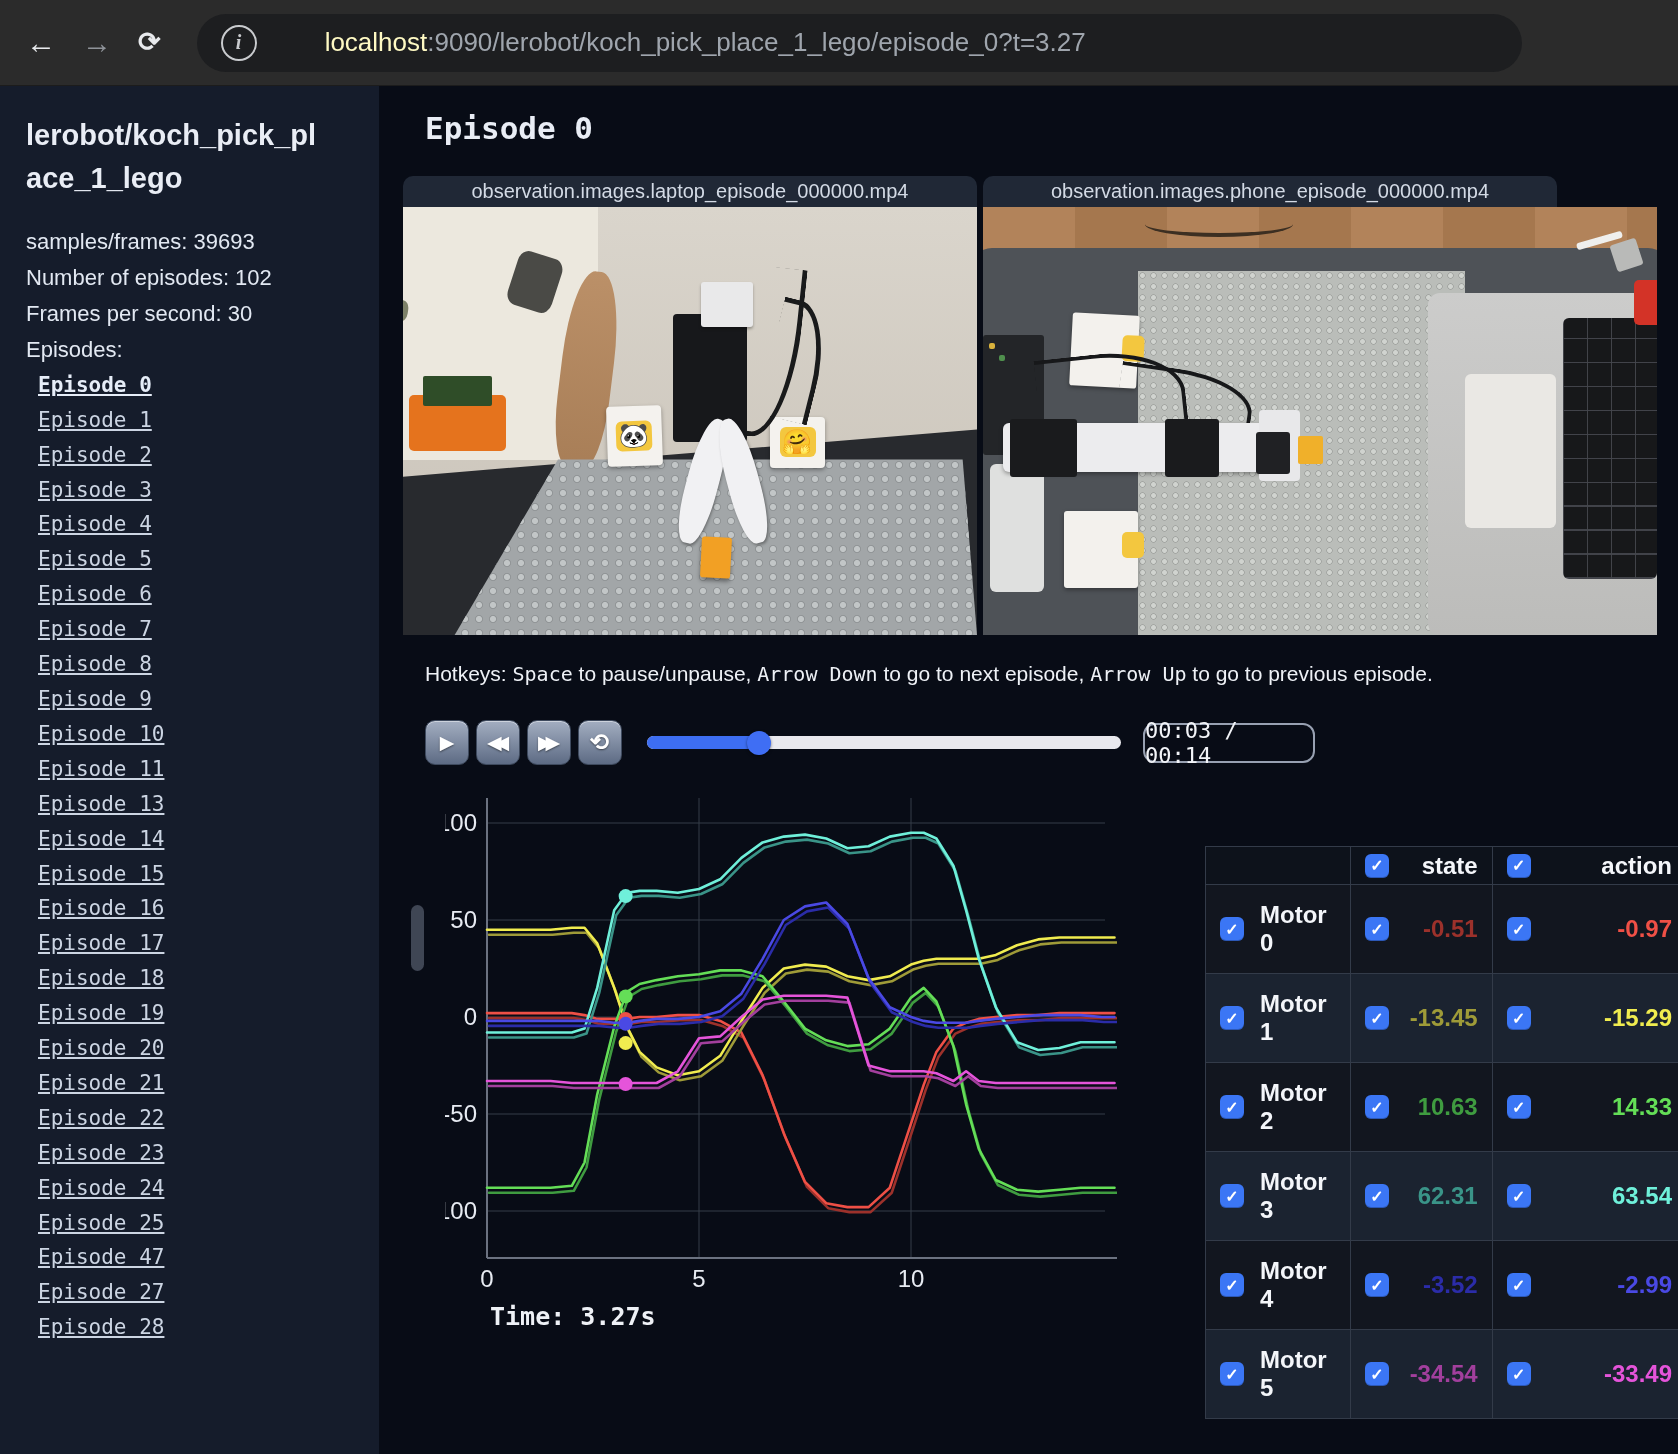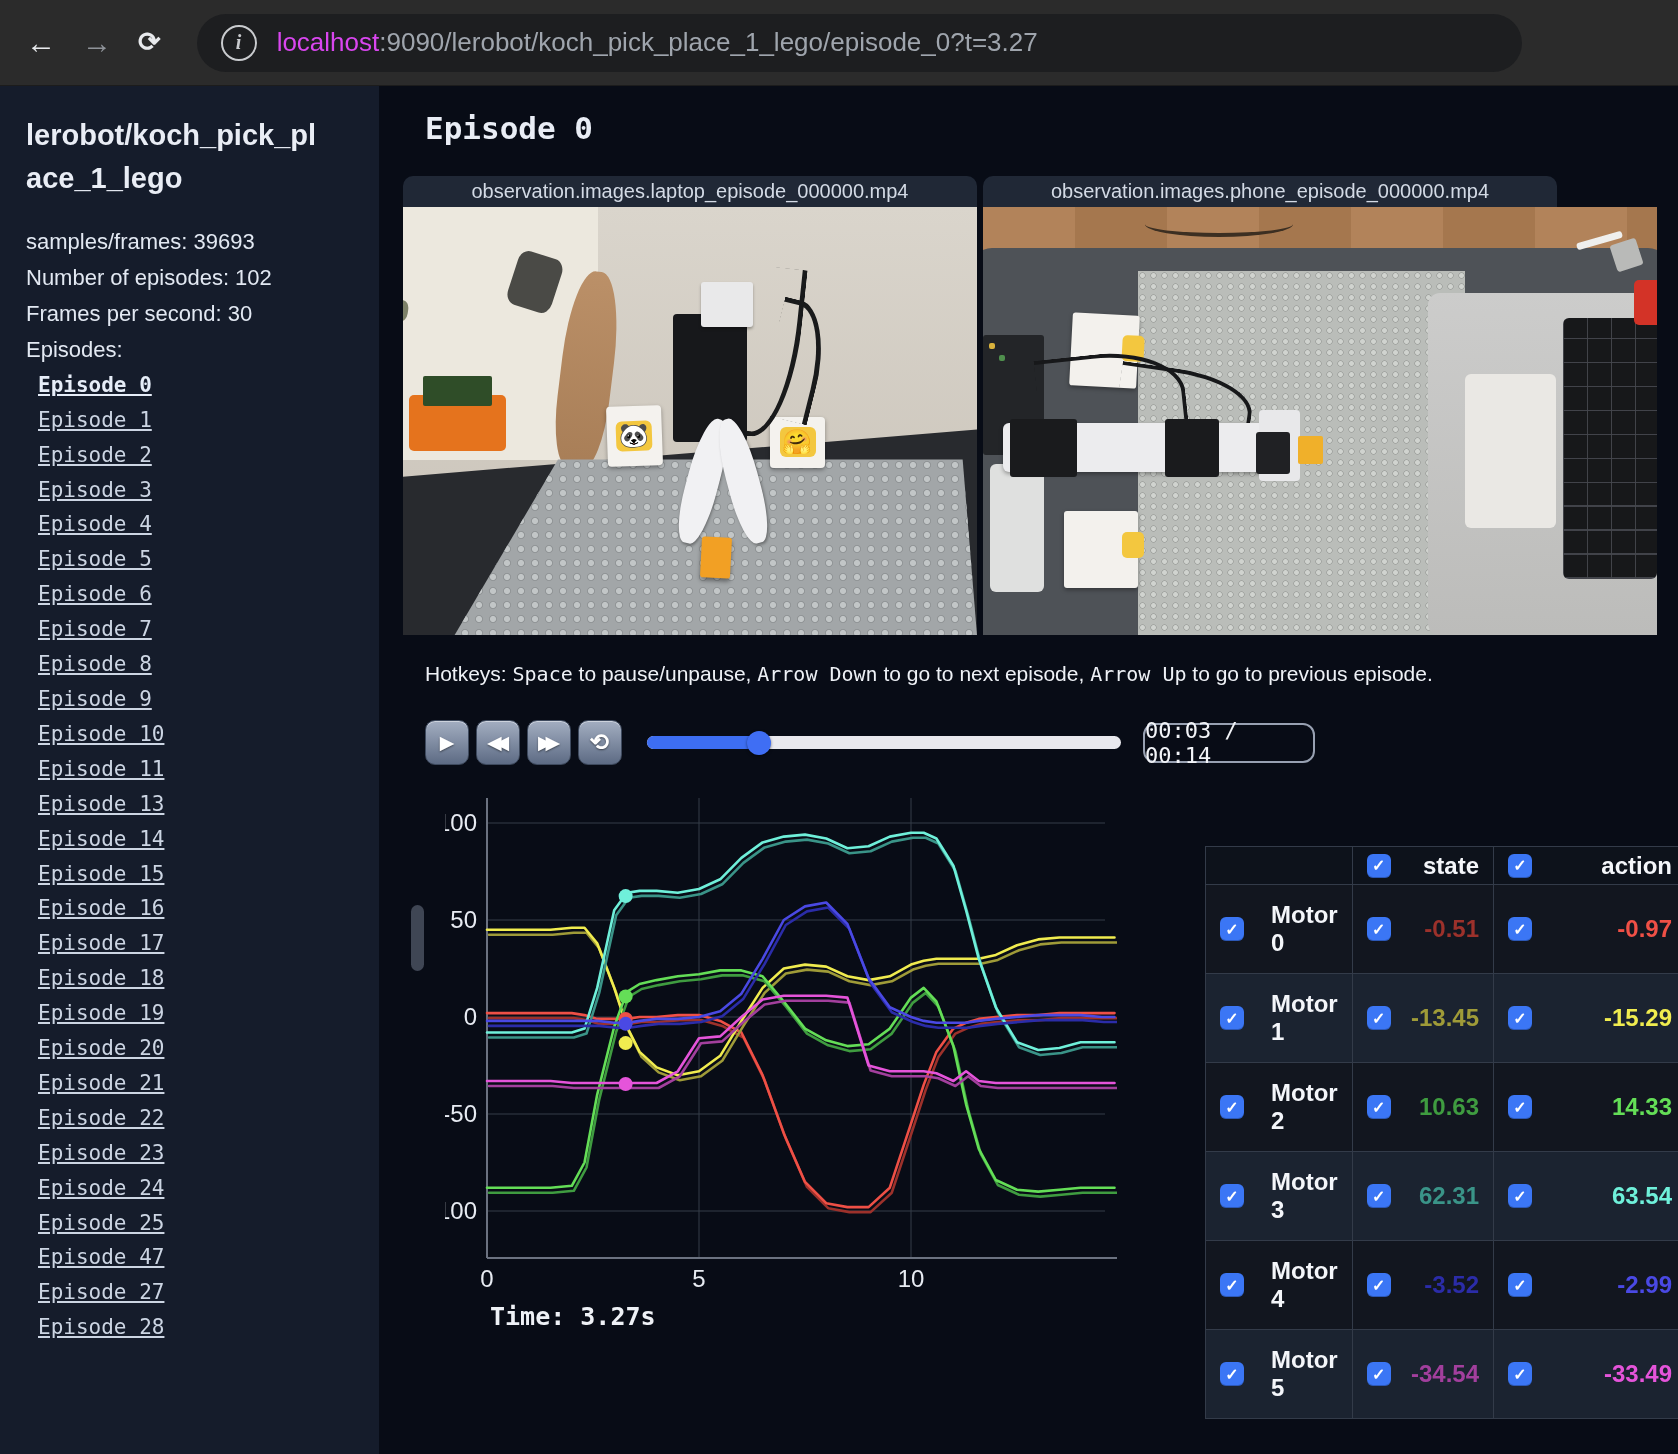--- a/index.html
+++ b/index.html
@@ -10,21 +10,21 @@
   .chrome { height:86px; background:#2b2b2b; display:flex; align-items:center; border-bottom:1px solid #1c1c1c; }
   .nav-ic { font-size:30px; color:#e8eaed; margin-left:26px; cursor:pointer; line-height:1; }
   .nav-ic.fwd { color:#8f9399; }
   .nav-ic.reload { font-size:27px; font-weight:bold; }
   .urlbar { margin-left:36px; width:1325px; height:58px; border-radius:29px; background:#1d1e20;
     display:flex; align-items:center; padding:0 24px; }
   .info-badge { width:36px; height:36px; border-radius:50%; border:2.5px solid #c9cbce; color:#c9cbce;
     display:flex; align-items:center; justify-content:center; font-size:20px; font-family:"Liberation Serif",serif;
     font-style:italic; font-weight:bold; flex:none; }
   .url-text { margin-left:20px; font-size:26px; color:#9fa5ad; white-space:nowrap; }
-  .url-text .host { color:#d946ef; }
+  .url-text .host { color:#fef9c3;margin-left:48px; }
 
   
   .app { display:flex; height:1368px;gap:24px; }
   .sidebar { width:379px; background:#151c2b; padding:28px 0 0 26px; flex:none; }
   .main { position:relative; flex:1; background:#080c16; }
 
   
   .ds-title { width:300px; font-size:29px; font-weight:bold; color:#e9edf5; line-height:1.48; word-break:break-all; }
   .stats { margin-top:24px; font-size:22px; color:#e2e8f2; line-height:36px; }
   .ep-list { list-style:none; padding-left:12px; margin-top:1px; }
@@ -139,21 +139,21 @@
   .mtable th { height:38px; background:#0d121b; }
   .mtable td { height:89px; }
   .mtable tr.even td { background:#12161f; }
   .mtable tr.odd td { background:#1b2330; }
   .cellflex { display:flex; align-items:center; justify-content:space-between; }
   .cellflex.namecell { justify-content:flex-start; gap:16px; }
   .cb { width:24px; height:24px; border-radius:6px; background:#3b76f5; flex:none;
     display:inline-flex; align-items:center; justify-content:center;
     color:#fff; font-size:16px; font-weight:bold; cursor:pointer; box-shadow:inset 0 -1px 0 rgba(0,0,0,.25); }
   .hdr-label { font-size:24px; font-weight:bold; color:#f4f6fa; }
-  .mname { font-size:24px; font-weight:bold; color:#f4f6fa;margin-left:11px; }
+  .mname { font-size:24px; font-weight:bold; color:#f4f6fa; }
   .mval { font-size:24px; font-weight:600; font-family:"Liberation Sans", sans-serif; }
   .col-name { width:145px; } .col-state { width:142px; } .col-action { width:195px; }
 </style>
 </head>
 <body>
 
 <div class="chrome">
   <span class="nav-ic">←</span>
   <span class="nav-ic fwd">→</span>
   <span class="nav-ic reload">⟳</span>

